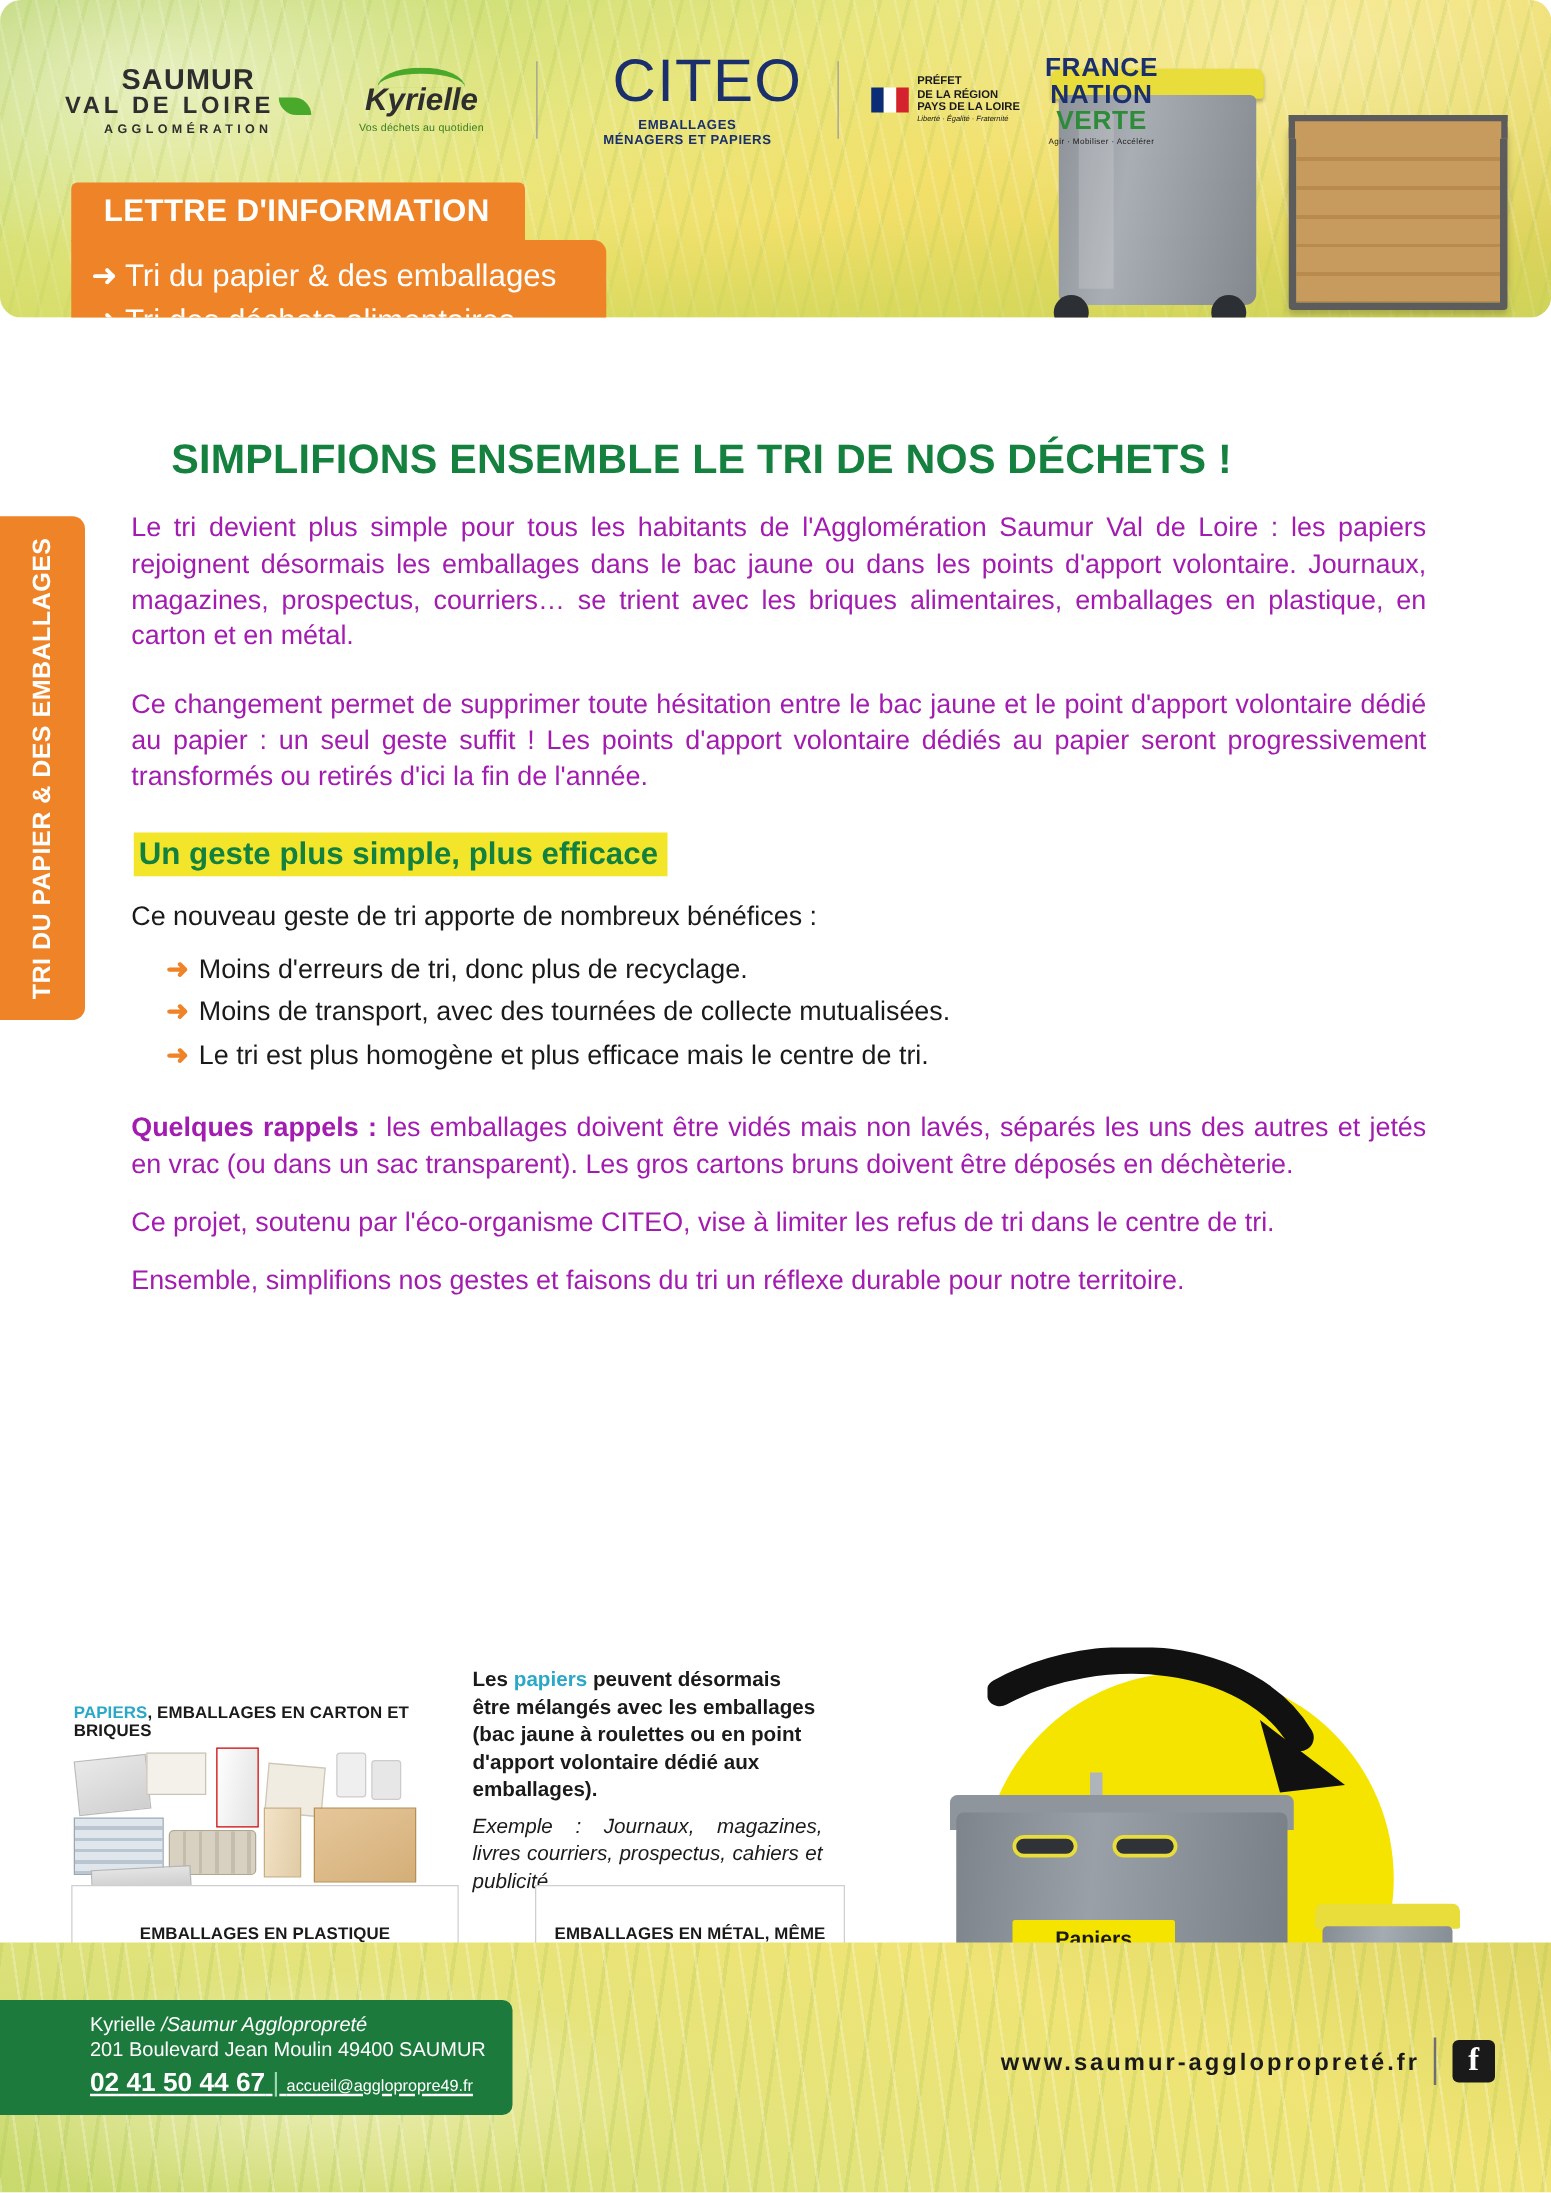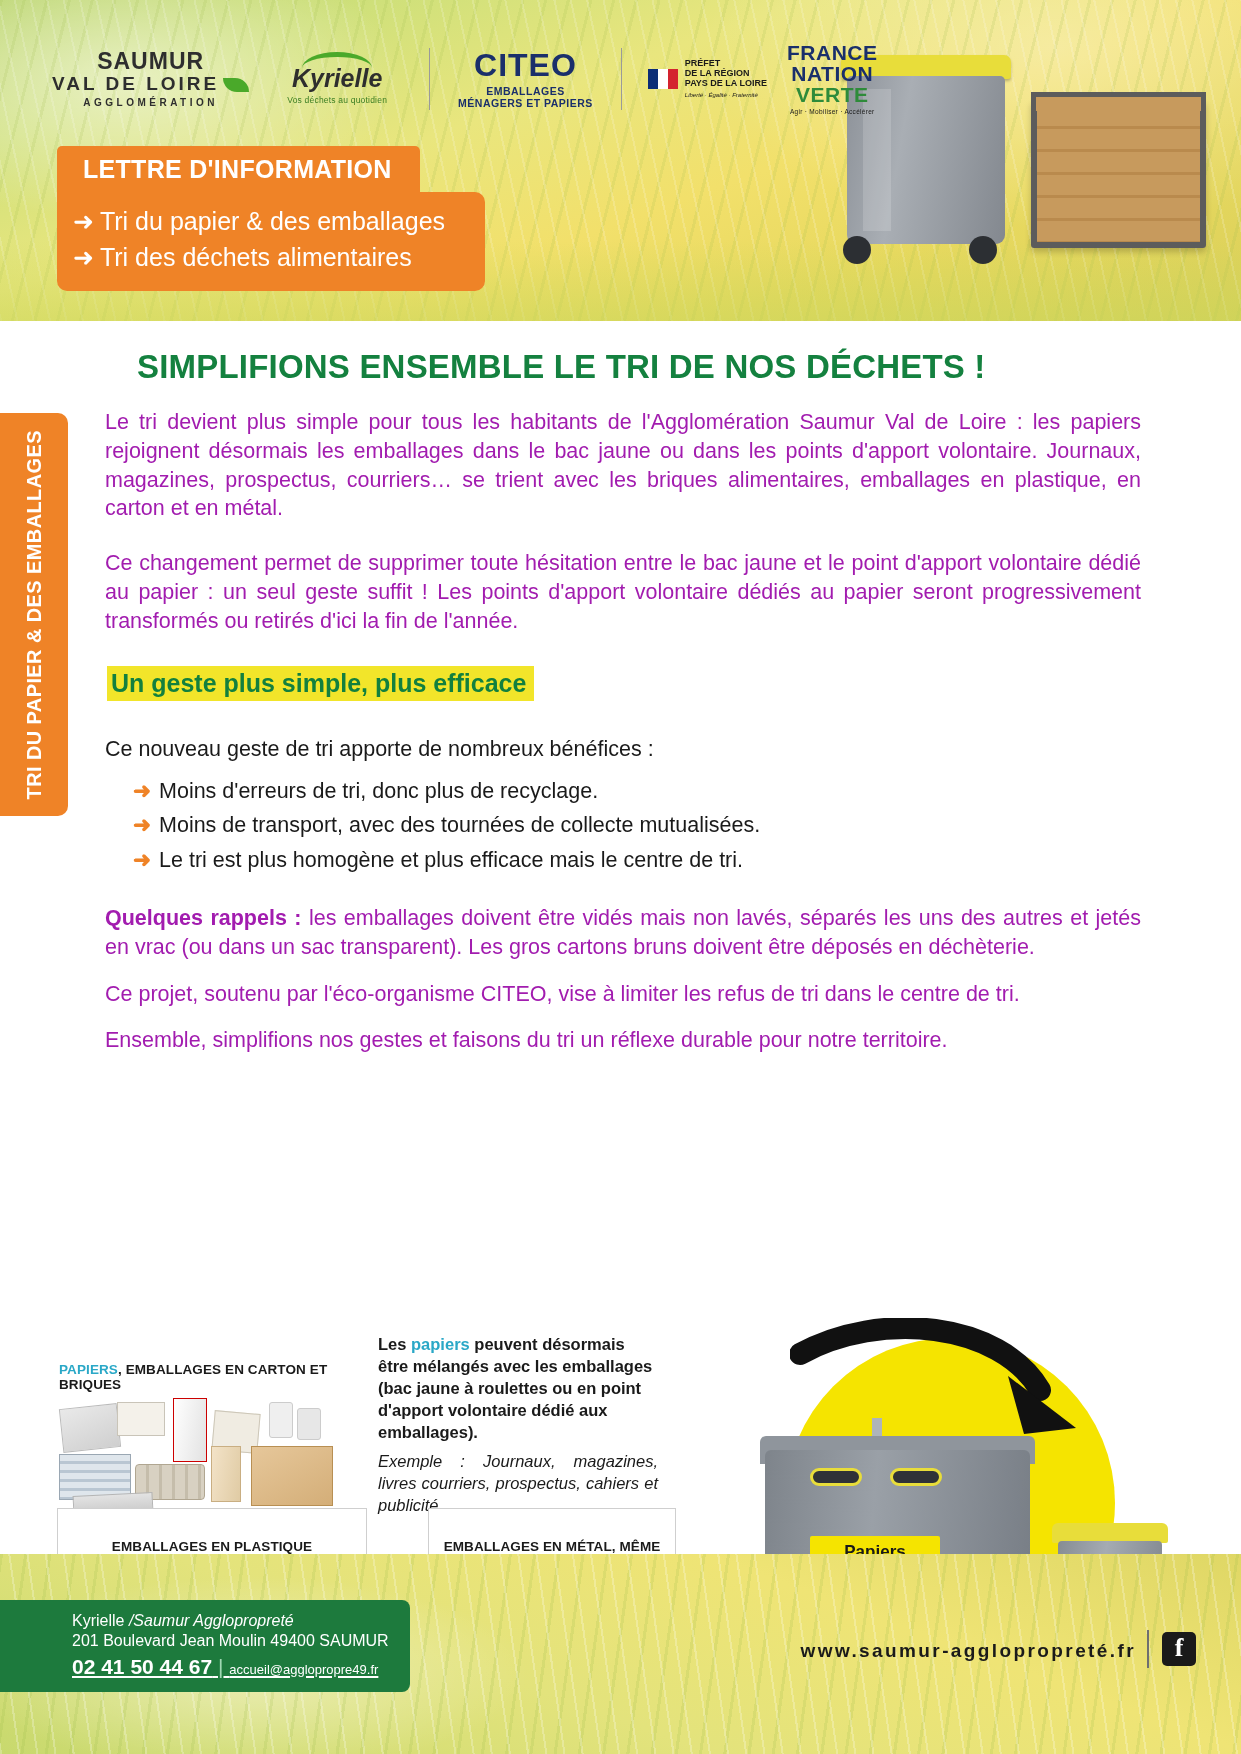--- a/index.html
+++ b/index.html
@@ -7,26 +7,27 @@
     width: 1241px; height: 1754px;
     font-family: "Liberation Sans", sans-serif;
     background: #ffffff;
     position: relative;
     overflow: hidden;
   }
 
   
   .header {
     position: relative;
-    width: 1241px; height: 321px;
+    width: 1241px; height: 254px;
     background:
       radial-gradient(ellipse 400px 200px at 10% 25%, rgba(255,255,255,0.55), rgba(255,255,255,0) 70%),
       radial-gradient(ellipse 500px 260px at 85% 15%, rgba(255,255,255,0.35), rgba(255,255,255,0) 70%),
       linear-gradient(160deg, #b9d46a 0%, #cfe07a 18%, #e9e67e 38%, #f2e06b 58%, #e8d95f 75%, #d9cf59 100%);
     overflow: hidden;
+    border-radius: 17px;
   }
   .header::before {
     content: "";
     position: absolute; inset: 0;
     background:
       repeating-linear-gradient(78deg, rgba(255,255,255,0.22) 0 2px, rgba(255,255,255,0) 2px 16px),
       repeating-linear-gradient(104deg, rgba(160,190,80,0.20) 0 3px, rgba(255,255,255,0) 3px 22px);
     opacity: .8;
   }
   .header::after {
@@ -56,21 +57,21 @@
   .logo-kyrielle .k1 { font-size: 25px; font-weight: bold; color: #2e2e2e; font-style: italic; }
   .logo-kyrielle .k2 { font-size: 8.5px; color: #3a7d22; margin-top: 2px; letter-spacing: .2px; }
   .ky-arc {
     width: 70px; height: 16px; margin: 0 auto -4px auto;
     border-top: 5px solid #4aa92a; border-radius: 50%/100% 100% 0 0;
   }
 
   .divider-v { width: 1px; height: 62px; background: #9a9a9a; margin: 0 22px; }
 
   .logo-citeo { text-align: center; padding: 0 6px; }
-  .logo-citeo .c1 { font-size: 32px; font-weight: bold; color: #1a2f6b; letter-spacing: 1px; line-height: 1; }
+  .logo-citeo .c1 { font-size: 48px; font-weight: normal; color: #1a2f6b; letter-spacing: 1px; line-height: 1; margin-left: 32px; }
   .logo-citeo .c2 { font-size: 10.5px; font-weight: bold; color: #1a2f6b; letter-spacing: .5px; margin-top: 4px; }
   .logo-citeo .c3 { font-size: 10.5px; font-weight: bold; color: #1a2f6b; letter-spacing: .5px; text-align: center; }
 
   .logo-prefet { display: flex; align-items: center; gap: 7px; padding: 0 4px; }
   .flag { width: 30px; height: 20px; display: flex; }
   .flag i { display: block; flex: 1; height: 100%; }
   .flag .b { background: #0b2d77; } .flag .w { background: #fff; } .flag .r { background: #d4232e; }
   .prefet-text .p1 { font-size: 9px; font-weight: bold; color: #1a1a1a; line-height: 1.15; }
   .prefet-text .p2 { font-size: 6px; font-style: italic; color: #1a1a1a; line-height: 1.25; margin-top: 3px; }
 
@@ -156,21 +157,21 @@
   .para.p2 { margin-top: 26px; }
 
   .highlight-head {
     display: inline-block;
     margin: 30px 0 0 107px;
     background: #f2e52a;
     color: #12803e; font-weight: bold; font-size: 25px;
     padding: 3px 8px 3px 4px;
   }
 
-  .lead { margin: 36px 0 0 105px; font-size: 21.5px; color: #1a1a1a; }
+  .lead { margin: 20px 0 0 105px; font-size: 21.5px; color: #1a1a1a; }
 
   ul.bullets { list-style: none; margin: 12px 0 0 133px; }
   ul.bullets li { font-size: 21.5px; color: #1a1a1a; line-height: 1.62; }
   ul.bullets li .arr { color: #ef8327; margin-right: 8px; font-weight: bold; }
 
   .para.rappels { margin-top: 26px; }
   .para.rappels b { font-weight: bold; }
   .para.simple { margin-top: 18px; }
 
   

